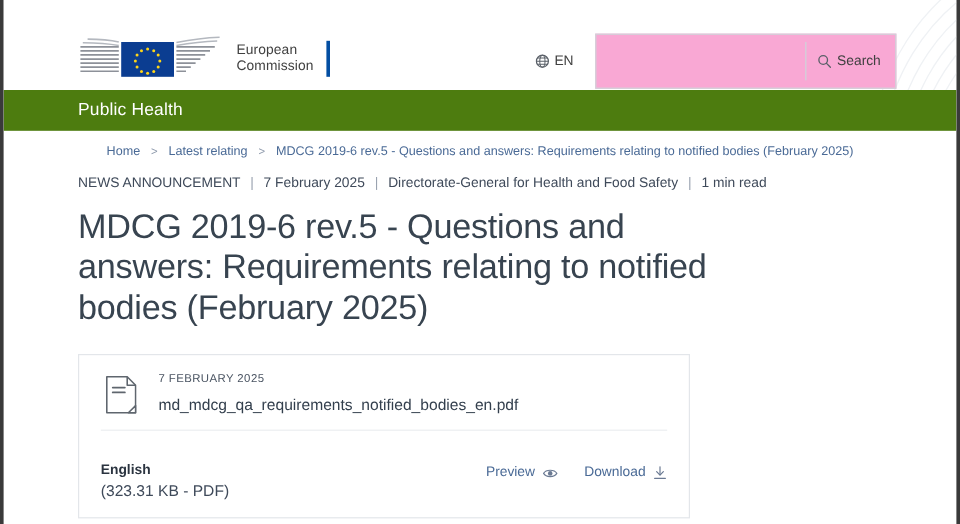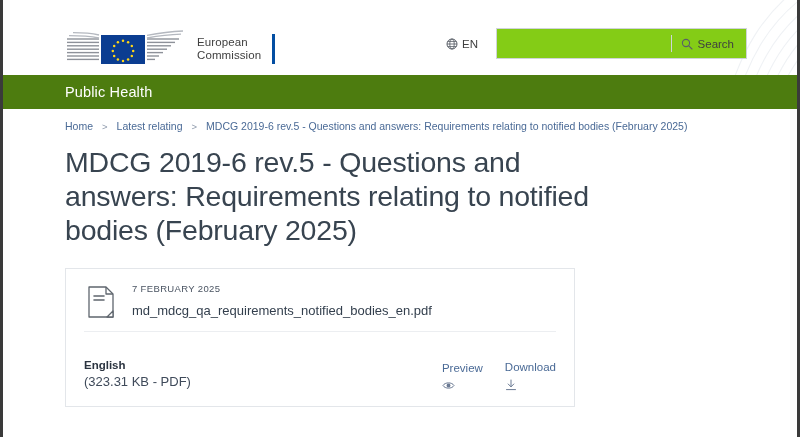--- a/index.html
+++ b/index.html
@@ -81,23 +81,23 @@
     font-size: 11.5px;
     color: #404040;
     margin-right: 18px;
     cursor: pointer;
   }
 
   .search-box {
     display: flex;
     align-items: stretch;
     width: 251px;
-    height: 31px;
+    height: 46px;
     border: 1px solid #cfd4d9;
-    background: #84cc16;
+    background: #f9a8d4;
     justify-content: flex-end;
   }
 
   .search-input {
     flex: 1 1 auto;
     border: 0;
     outline: none;
     padding: 0 8px;
     font-size: 12px;
     font-family: "Liberation Sans", sans-serif;
@@ -144,20 +144,21 @@
 
   
   .breadcrumb {
     padding: 11px 62px 0 62px;
     display: flex;
     align-items: center;
     flex-wrap: nowrap;
     font-size: 10.5px;
     color: #5b6a80;
     white-space: nowrap;
+    justify-content: center;
   }
 
   .bc-link { color: #4a6a96; cursor: pointer; }
   .bc-sep  { margin: 0 9px; color: #8d99ab; font-size: 9.5px; }
   .bc-current { color: #4a6a96; cursor: pointer; }
 
   
   .content { padding: 0 62px; }
 
   .meta-line {
@@ -220,26 +221,26 @@
     margin-top: 27px;
   }
 
   .doc-lang { font-size: 11.5px; font-weight: bold; color: #2b3440; }
   .doc-size { font-size: 13px; color: #3f4a5a; margin-top: 3px; }
 
   .doc-actions { display: flex; align-items: center; gap: 22px; padding-top: 2px; }
 
   .doc-action {
     display: flex;
+    align-items: center;
     gap: 6px;
     font-size: 11.5px;
     color: #4a6a96;
     cursor: pointer;
     white-space: nowrap;
-    flex-direction: column;
   }
 
   svg { display: block; }
 </style>
 </head>
 <body>
 
 <div class="header">
 
   <svg class="deco-swoosh" viewBox="0 0 180 200">
@@ -348,20 +349,29 @@
 <nav class="breadcrumb">
   <span class="bc-link">Home</span>
   <span class="bc-sep">&gt;</span>
   <span class="bc-link">Latest relating</span>
   <span class="bc-sep">&gt;</span>
   <span class="bc-current">MDCG 2019-6 rev.5 - Questions and answers: Requirements relating to notified bodies (February 2025)</span>
 </nav>
 
 <main class="content">
 
+  <div class="meta-line">
+    <span>NEWS ANNOUNCEMENT</span>
+    <span class="meta-sep">|</span>
+    <span>7 February 2025</span>
+    <span class="meta-sep">|</span>
+    <span>Directorate-General for Health and Food Safety</span>
+    <span class="meta-sep">|</span>
+    <span>1 min read</span>
+  </div>
 
   <h1 class="page-title">MDCG 2019-6 rev.5 - Questions and answers: Requirements relating to notified bodies (February 2025)</h1>
 
   <section class="doc-card">
 
     <div class="doc-top">
       <span class="doc-icon">
         <svg width="26" height="32" viewBox="0 0 26 32">
           <path d="M1 1 H18 L25 8 V31 H1 Z" fill="none" stroke="#5f666e" stroke-width="1.3" stroke-linejoin="round"></path>
           <path d="M18 1 V8 H25" fill="none" stroke="#5f666e" stroke-width="1.3" stroke-linejoin="round"></path>

